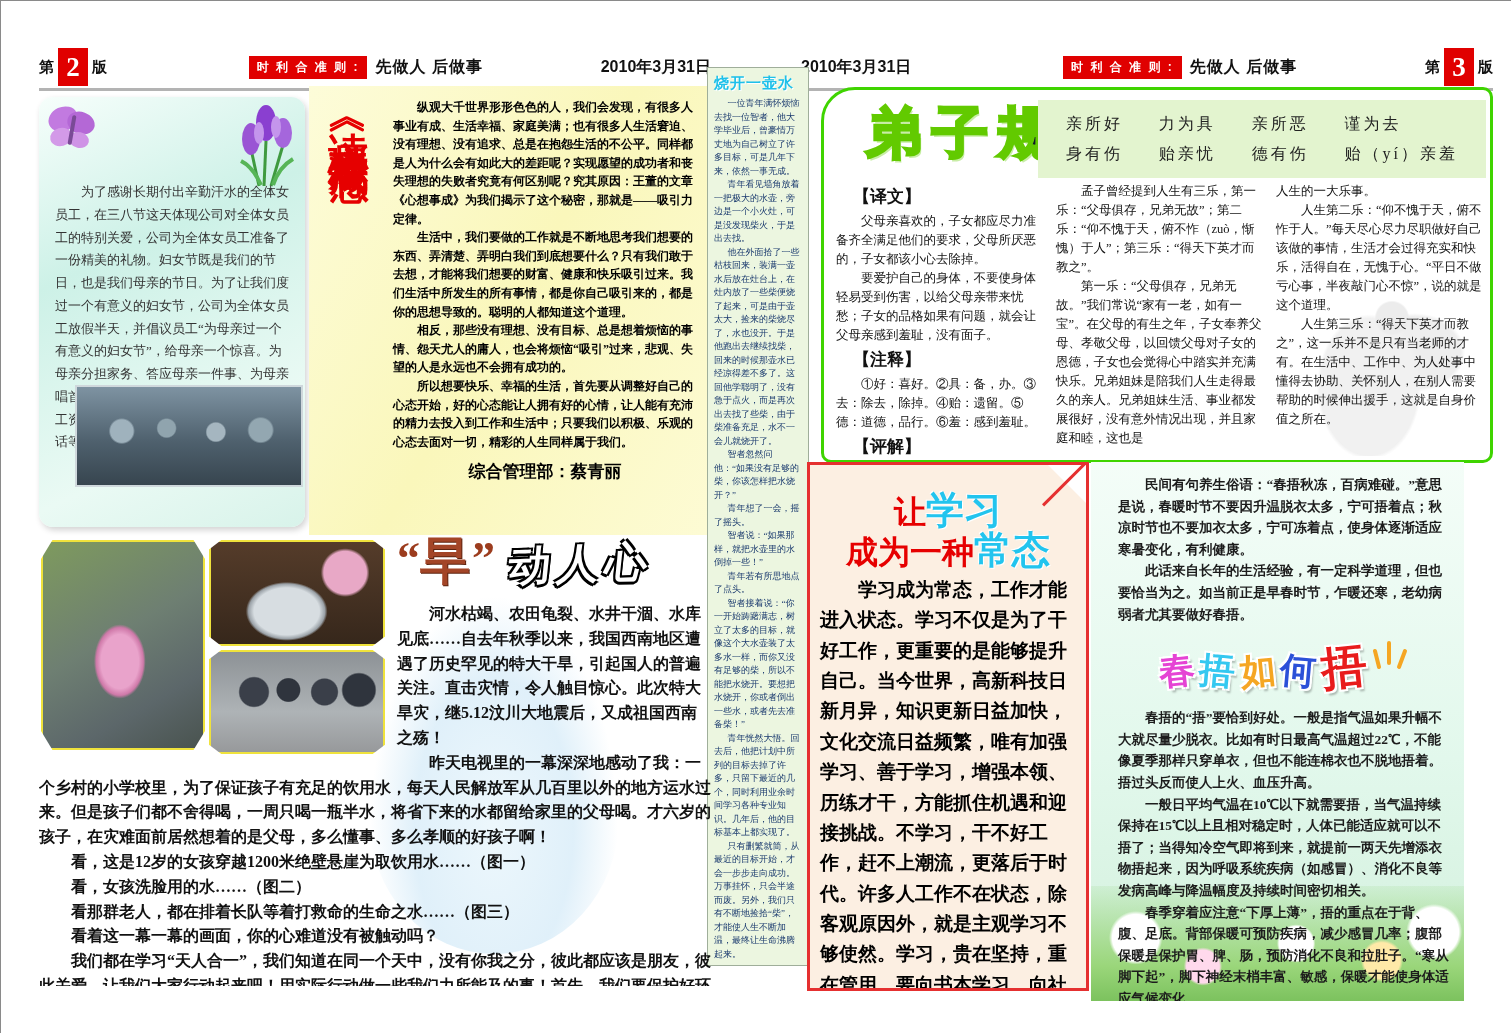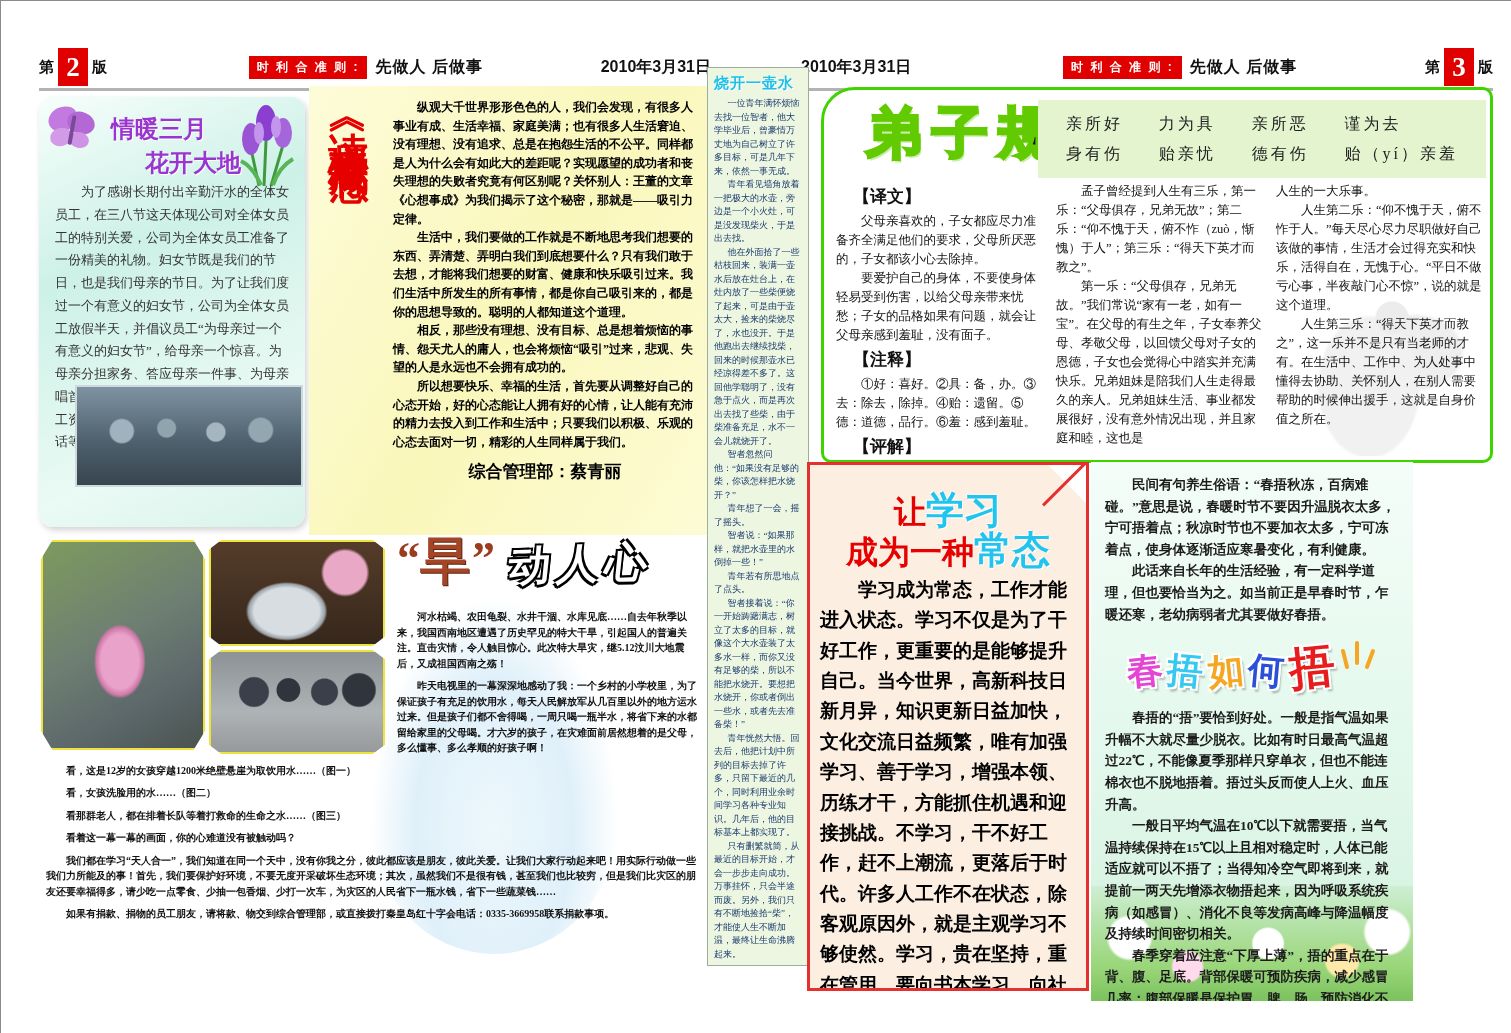--- a/index.html
+++ b/index.html
@@ -71,21 +71,21 @@
                   radial-gradient(circle at 66% 40%,#3a3f49 0 10%,transparent 11%),
                   radial-gradient(circle at 86% 38%,#2f343d 0 10%,transparent 11%),
                   linear-gradient(#8d9296 0%,#aeb3b6 60%,#97999b 100%);}
   .d-title{overflow:hidden;height:66px;position:relative;z-index:1;padding-top:2px;white-space:nowrap;}
   .d-quote{color:#9c3c1e;font-size:46px;font-weight:bold;vertical-align:top;line-height:1;}
   .d-han{color:#a34527;font-size:50px;font-weight:bold;line-height:1;
          text-shadow:1px 1px 0 #5e2410;letter-spacing:2px;}
   .d-rest{display:inline-block;color:#fff;font-size:42px;font-weight:bold;letter-spacing:6px;
           transform:skewX(-8deg) rotate(-2deg);margin-left:14px;line-height:1;
           text-shadow:-2px -2px 0 #000,2px -2px 0 #000,-2px 2px 0 #000,2px 2px 0 #000,0 3px 0 #000;}
-  .drought p{margin:7px;text-indent:2em;font-size:10px;line-height:1.55;font-weight:600;
+  .drought p{margin:0;text-indent:2em;font-size:16px;line-height:1.55;font-weight:600;
              position:relative;z-index:1;}
 
   
   .kettle{position:absolute;left:706px;top:66px;width:102px;height:899px;background:#ecf6e0;
           border:1px solid #9fae9a;box-sizing:border-box;padding:6px 6px;overflow:hidden;}
   .kettle h3{margin:0 0 4px;color:#1ec0ea;font-size:15px;font-weight:bold;letter-spacing:1px;
              text-shadow:1px 1px 0 #fff;}
   .kettle p{margin:0;font-size:9px;line-height:1.5;color:#1a3a6e;text-indent:1.5em;
             font-family:"Liberation Serif",serif;}
 
@@ -119,22 +119,22 @@
   .s-cyan{color:#22c4ee;font-size:38px;text-shadow:1px 1px 0 #fff,-1px -1px 0 #fff;}
   .study p{margin:4px 10px 0;font-size:19px;line-height:1.6;font-weight:bold;text-indent:2em;color:#000000;}
   .s-photo{float:right;width:168px;height:168px;border-radius:50%;margin:6px 0 4px 8px;
            shape-outside:circle(50%);
            background:radial-gradient(circle at 55% 28%,#e9f2fa 0 16%,transparent 17%),
                       radial-gradient(circle at 22% 55%,#1d2a4a 0 12%,transparent 13%),
                       radial-gradient(circle at 80% 60%,#22304f 0 14%,transparent 15%),
                       linear-gradient(#cfe6f6 0%,#9cc0e4 45%,#6d94c8 100%);}
 
   
-  .chun{position:absolute;left:1090px;top:461px;width:322px;height:539px;overflow:hidden;
-        background:linear-gradient(#f4fdf8 0%,#e2f8ec 55%,#d2f0dc 100%);}
+  .chun{position:absolute;left:1090px;top:461px;width:360px;height:539px;overflow:hidden;
+        background:linear-gradient(#f4fdf8 0%,#e2f8ec 55%,#d2f0dc 100%);padding-left:13px;}
   .chun p{margin:0 14px;font-size:13.5px;line-height:1.6;font-family:"Liberation Serif",serif;
           font-weight:600;text-indent:2em;color:#1c1c1c;position:relative;z-index:1;}
   .chun .p1{margin-top:12px;}
   .c-title{position:relative;z-index:1;text-align:center;margin:12px 0 8px;font-weight:bold;white-space:nowrap;}
   .c-title .tc{display:inline-block;font-size:36px;
                text-shadow:2px 2px 0 #fff,-2px -2px 0 #fff,2px -2px 0 #fff,-2px 2px 0 #fff,3px 4px 2px rgba(0,0,0,.25);}
   .c-title .tc:nth-child(odd){transform:rotate(-6deg);}
   .c-title .tc:nth-child(even){transform:rotate(5deg);}
   .c-title .big{font-size:46px;}
   .rays{display:inline-block;vertical-align:top;margin-left:2px;}
@@ -192,32 +192,28 @@
       <path d="M20 48 L28 85" stroke="#3f9a3f" stroke-width="3" fill="none"></path>
       <path d="M52 44 L40 85" stroke="#3f9a3f" stroke-width="3" fill="none"></path>
       <path d="M10 60 Q22 66 30 84" stroke="#57b557" stroke-width="4" fill="none"></path>
       <path d="M62 58 Q48 66 42 84" stroke="#57b557" stroke-width="4" fill="none"></path>
       <ellipse cx="20" cy="38" rx="9" ry="16" fill="#9a55d4"></ellipse>
       <ellipse cx="35" cy="22" rx="10" ry="18" fill="#8a3fd0"></ellipse>
       <ellipse cx="52" cy="32" rx="9" ry="15" fill="#a566dc"></ellipse>
       <ellipse cx="28" cy="32" rx="5" ry="11" fill="#c495ec"></ellipse>
       <ellipse cx="45" cy="26" rx="5" ry="11" fill="#c495ec"></ellipse>
     </svg>
-    <div class="warm-title">
-      <span>情暖三月</span>
-      <span class="l2">花开大地</span>
-    </div>
     <div class="warm-body">为了感谢长期付出辛勤汗水的全体女员工，在三八节这天体现公司对全体女员工的特别关爱，公司为全体女员工准备了一份精美的礼物。妇女节既是我们的节日，也是我们母亲的节日。为了让我们度过一个有意义的妇女节，公司为全体女员工放假半天，并倡议员工“为母亲过一个有意义的妇女节”，给母亲一个惊喜。为母亲分担家务、答应母亲一件事、为母亲唱首歌、为母亲亲手做上一张贺卡、省下工资为母亲买一件礼物、向母亲说说心里话等等。</div>
     <div class="warm-photo"></div>
   </div>
 
   <div class="xin">
     <div class="xin-title">读《心想事成》有感</div>
     <div class="xin-body">
-      <p>纵观大千世界形形色色的人，我们会发现，有很多人事业有成、生活幸福、家庭美满；也有很多人生活窘迫、没有理想、没有追求、总是在抱怨生活的不公平。同样都是人为什么会有如此大的差距呢？实现愿望的成功者和丧失理想的失败者究竟有何区别呢？关怀别人：王董的文章《心想事成》为我们揭示了这个秘密，那就是——吸引力定律。</p>
+      <p>纵观大千世界形形色色的人，我们会发现，有很多人事业有成、生活幸福、家庭美满；也有很多人生活窘迫、没有理想、没有追求、总是在抱怨生活的不公平。同样都是人为什么会有如此大的差距呢？实现愿望的成功者和丧失理想的失败者究竟有何区别呢？究其原因：王董的文章《心想事成》为我们揭示了这个秘密，那就是——吸引力定律。</p>
       <p>生活中，我们要做的工作就是不断地思考我们想要的东西、弄清楚、弄明白我们到底想要什么？只有我们敢于去想，才能将我们想要的财富、健康和快乐吸引过来。我们生活中所发生的所有事情，都是你自己吸引来的，都是你的思想导致的。聪明的人都知道这个道理。</p>
       <p>相反，那些没有理想、没有目标、总是想着烦恼的事情、怨天尤人的庸人，也会将烦恼“吸引”过来，悲观、失望的人是永远也不会拥有成功的。</p>
       <p>所以想要快乐、幸福的生活，首先要从调整好自己的心态开始，好的心态能让人拥有好的心情，让人能有充沛的精力去投入到工作和生活中；只要我们以积极、乐观的心态去面对一切，精彩的人生同样属于我们。</p>
       <div class="xin-sign">综合管理部：蔡青丽</div>
     </div>
   </div>
 
   <div class="drought">
     <div class="drop-mark"></div>
     <div class="d-photos">

